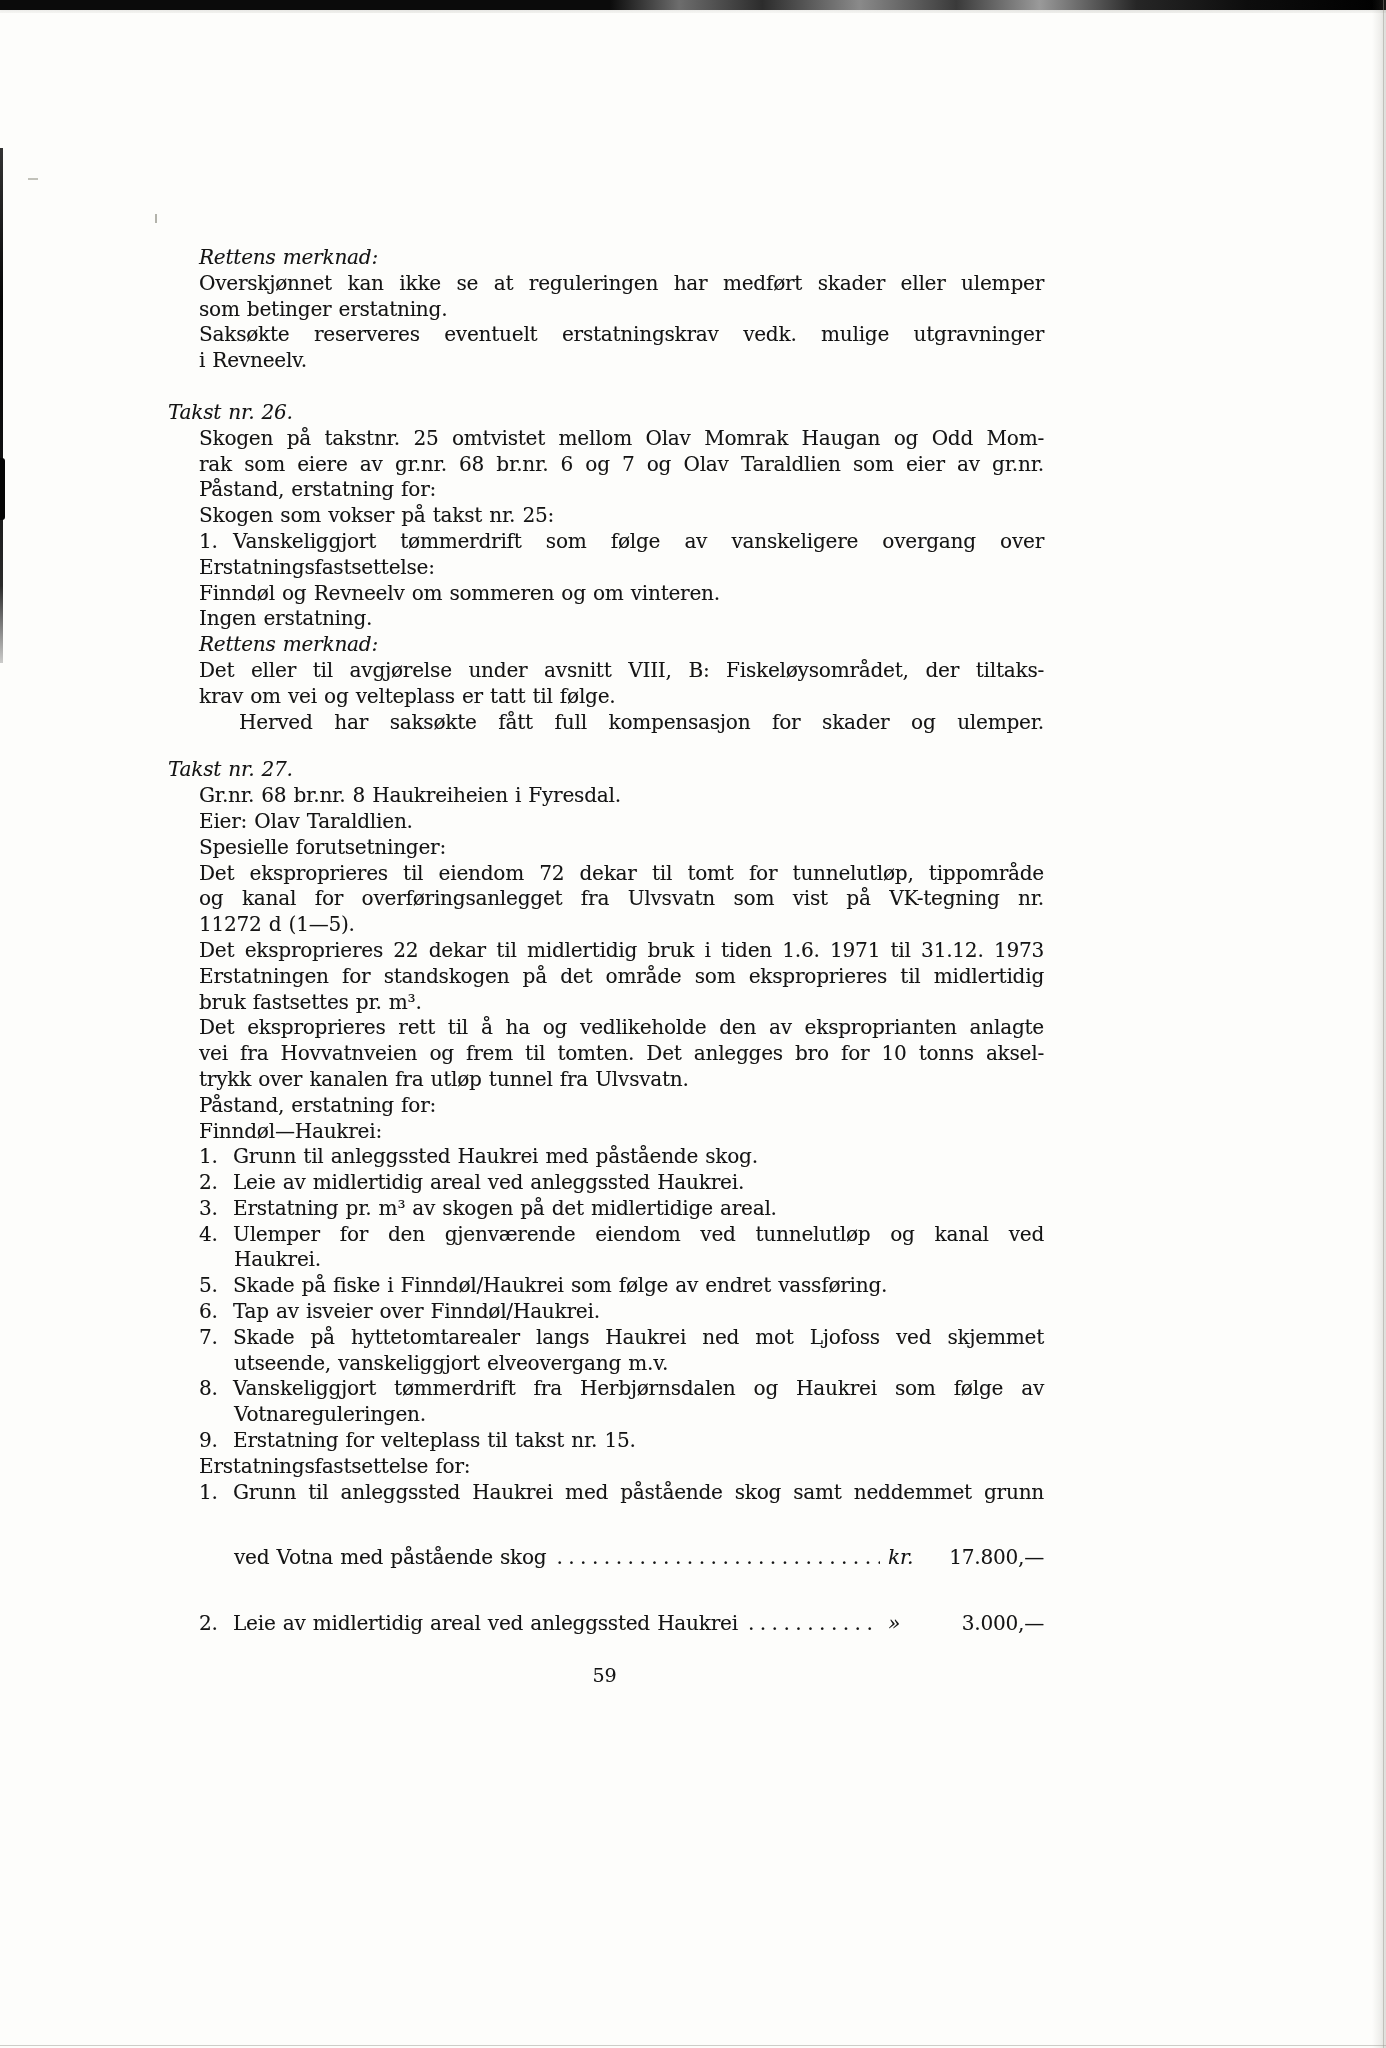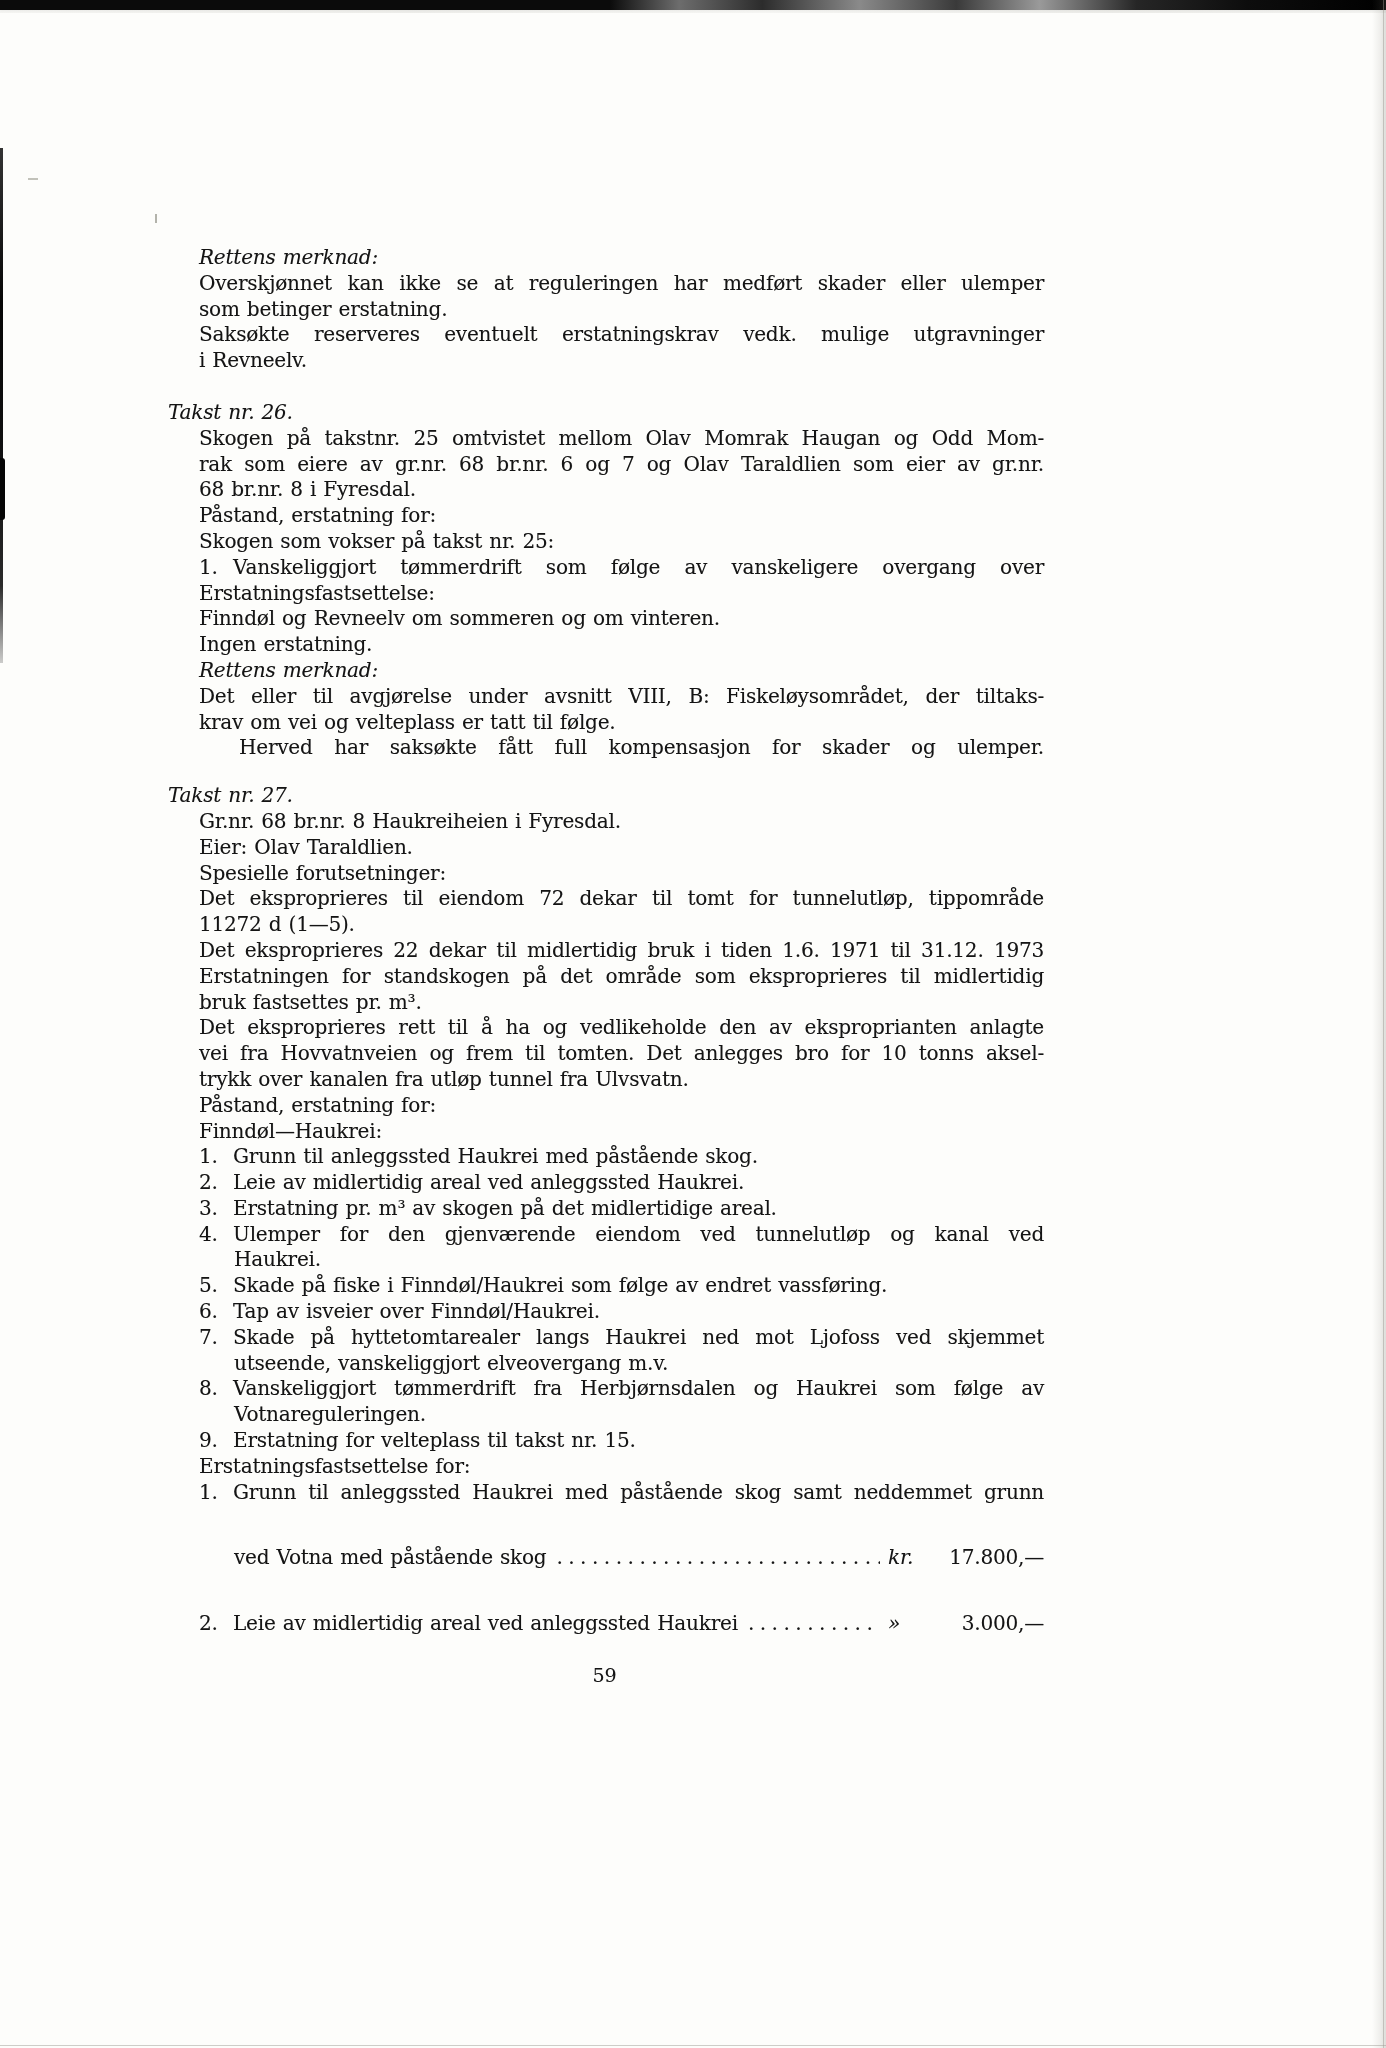--- a/index.html
+++ b/index.html
@@ -86,39 +86,39 @@
 
 <div id="text-block">
     <div class="line body it">Rettens merknad:</div>
     <div class="line body j">Overskjønnet kan ikke se at reguleringen har medført skader eller ulemper</div>
     <div class="line body">som betinger erstatning.</div>
     <div class="line body j">Saksøkte reserveres eventuelt erstatningskrav vedk. mulige utgravninger</div>
     <div class="line body">i Revneelv.</div>
     <div class="line head it" style="margin-top: 26px;">Takst nr. 26.</div>
     <div class="line body j">Skogen på takstnr. 25 omtvistet mellom Olav Momrak Haugan og Odd Mom-</div>
     <div class="line body j">rak som eiere av gr.nr. 68 br.nr. 6 og 7 og Olav Taraldlien som eier av gr.nr.</div>
-    <div class="line body">68 br.nr. 8 i Fyresdal.</div>
     <div class="line body">Påstand, erstatning for:</div>
     <div class="line body">Skogen som vokser på takst nr. 25:</div>
     <div class="line body j flex">
       <span class="num">1.</span>
       <span class="t">Vanskeliggjort tømmerdrift som følge av vanskeligere overgang over</span>
     </div>
     <div class="line body">Erstatningsfastsettelse:</div>
     <div class="line body">Finndøl og Revneelv om sommeren og om vinteren.</div>
     <div class="line body">Ingen erstatning.</div>
     <div class="line body it">Rettens merknad:</div>
     <div class="line body j">Det eller til avgjørelse under avsnitt VIII, B: Fiskeløysområdet, der tiltaks-</div>
     <div class="line body">krav om vei og velteplass er tatt til følge.</div>
     <div class="line first j">Herved har saksøkte fått full kompensasjon for skader og ulemper.</div>
     <div class="line head it" style="margin-top: 22px;">Takst nr. 27.</div>
     <div class="line body">Gr.nr. 68 br.nr. 8 Haukreiheien i Fyresdal.</div>
     <div class="line body">Eier: Olav Taraldlien.</div>
     <div class="line body">Spesielle forutsetninger:</div>
     <div class="line body j">Det eksproprieres til eiendom 72 dekar til tomt for tunnelutløp, tippområde</div>
+    <div class="line body j">og kanal for overføringsanlegget fra Ulvsvatn som vist på VK-tegning nr.</div>
     <div class="line body">11272 d (1—5).</div>
     <div class="line body j">Det eksproprieres 22 dekar til midlertidig bruk i tiden 1.6. 1971 til 31.12. 1973</div>
     <div class="line body j">Erstatningen for standskogen på det område som eksproprieres til midlertidig</div>
     <div class="line body">bruk fastsettes pr. m³.</div>
     <div class="line body j">Det eksproprieres rett til å ha og vedlikeholde den av eksproprianten anlagte</div>
     <div class="line body j">vei fra Hovvatnveien og frem til tomten. Det anlegges bro for 10 tonns aksel-</div>
     <div class="line body">trykk over kanalen fra utløp tunnel fra Ulvsvatn.</div>
     <div class="line body">Påstand, erstatning for:</div>
     <div class="line body">Finndøl—Haukrei:</div>
     <div class="line body flex">

